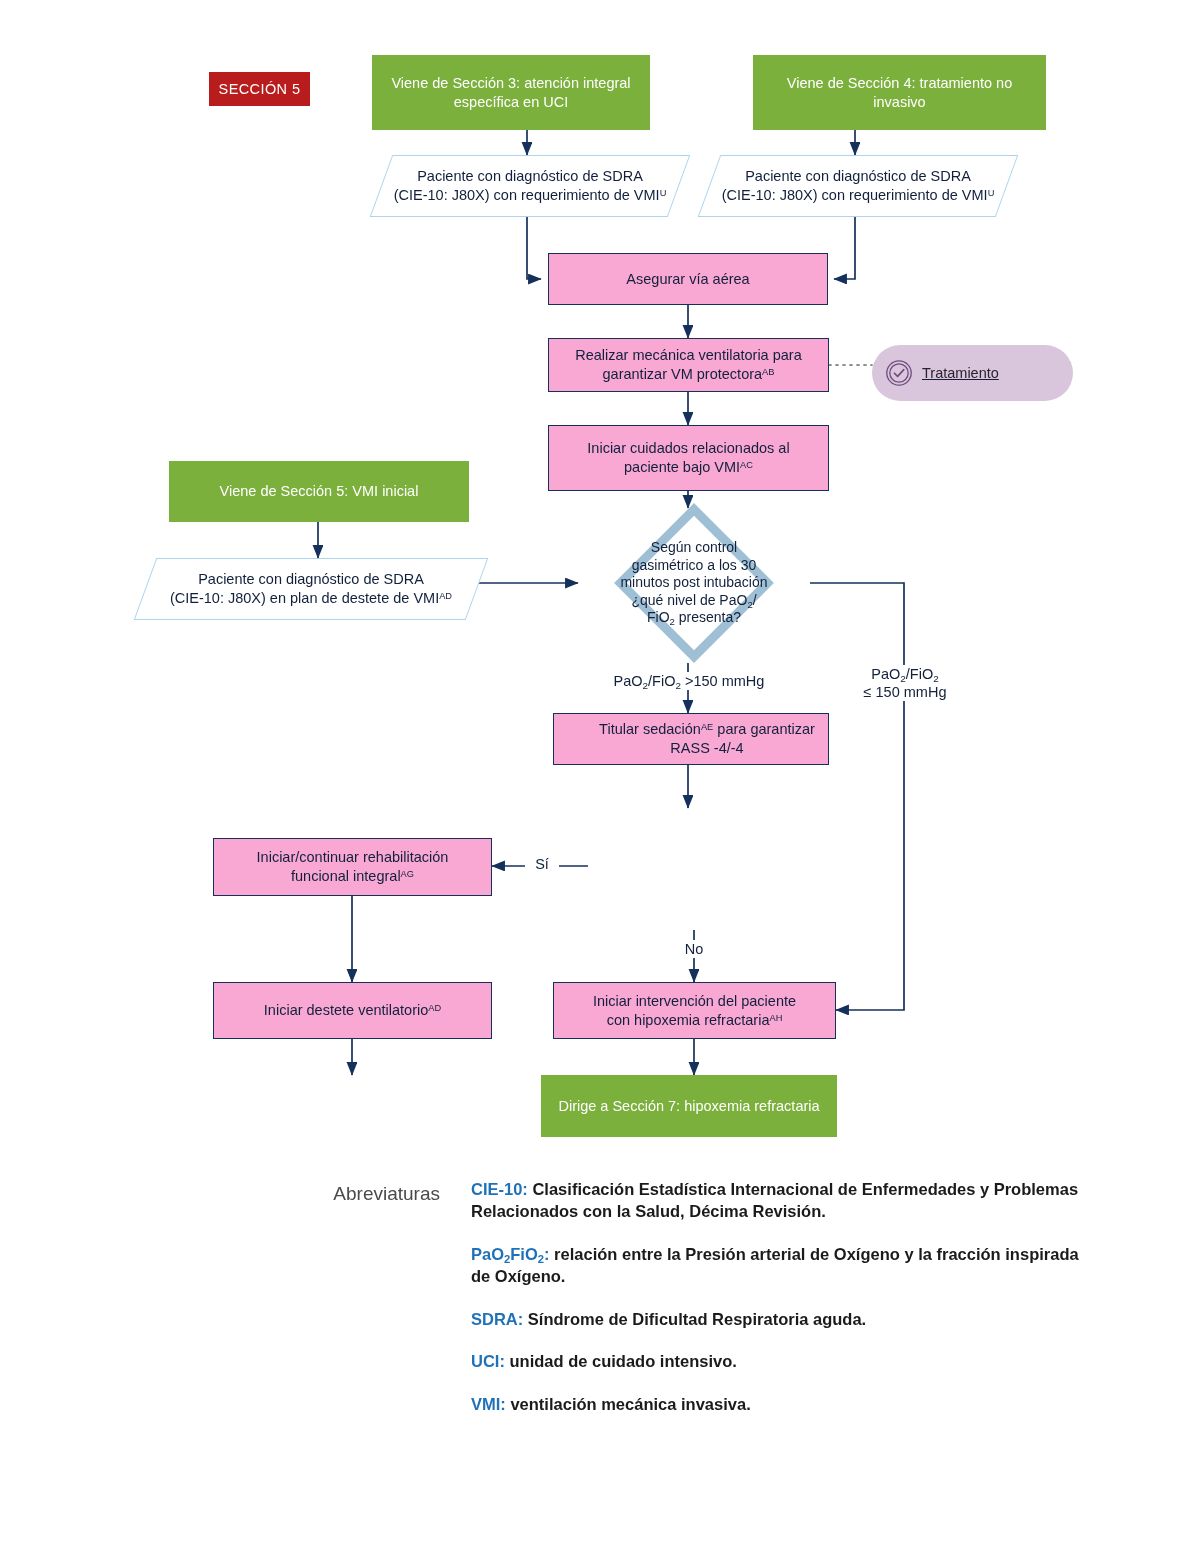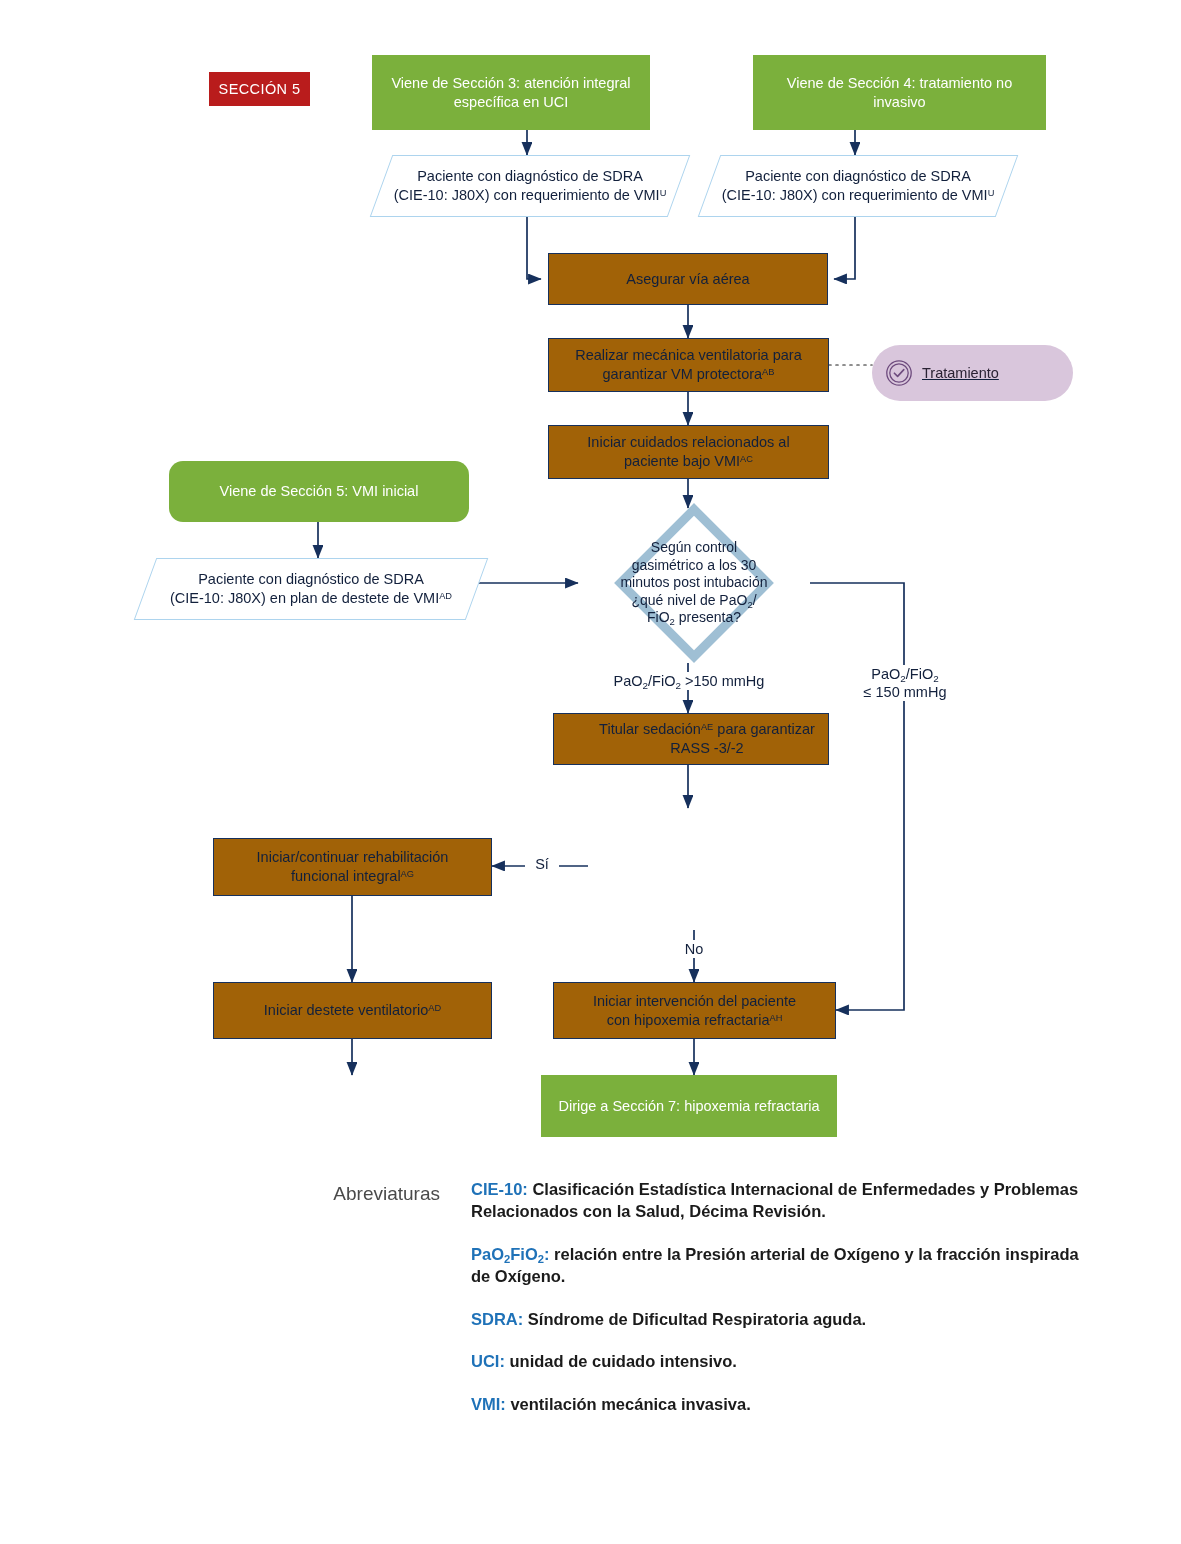--- a/index.html
+++ b/index.html
@@ -13,21 +13,21 @@
   }
   #stage{position:relative;width:1181px;height:1544px;}
   svg#wires{position:absolute;left:0;top:0;width:1181px;height:1544px;pointer-events:none;}
 
   .node{position:absolute;box-sizing:border-box;display:flex;align-items:center;justify-content:center;text-align:center;z-index:3;}
   .node .txt{display:block;line-height:1.28;padding:0 10px;}
 
   
   .green{background:#7BB03C;color:#ffffff;font-size:14.5px;}
   
-  .proc{background:#a16207;border:1.8px solid #16305c;color:#12203c;font-size:14.5px;}
+  .proc{background:#f9a8d4;border:1.8px solid #16305c;color:#12203c;font-size:14.5px;}
   
   .para{position:absolute;z-index:3;}
   .para .skew{
     position:absolute;inset:0;
     border:1.6px solid #ADD4EE;background:#ffffff;
     transform:skewX(-20deg);
     box-sizing:border-box;
   }
   .para .lbl{
     position:absolute;inset:0;display:flex;align-items:center;justify-content:center;
@@ -164,39 +164,39 @@
     <span class="txt">Asegurar vía aérea</span>
   </div>
 
   <div class="node proc" style="left:548px;top:338px;width:281px;height:54px;">
     <span class="txt">
       <span>Realizar mecánica ventilatoria para</span><br>
       <span>garantizar VM protectora</span><sup>AB</sup>
     </span>
   </div>
 
-  <div class="node proc" style="left:548px;top:425px;width:281px;height:54px;">
+  <div class="node proc" style="left:548px;top:425px;width:281px;height:66px;">
     <span class="txt">
       <span>Iniciar cuidados relacionados al</span><br>
       <span>paciente bajo VMI</span><sup>AC</sup>
     </span>
   </div>
 
   <div class="pill" style="left:872px;top:345px;width:168px;height:56px;text-decoration:underline;">
     <span>
       <svg width="28" height="28" viewBox="0 0 28 28" aria-hidden="true">
         <circle cx="14" cy="14" r="12.2" fill="none" stroke="#6E4B7E" stroke-width="1.3"></circle>
         <circle cx="14" cy="14" r="9.2" fill="none" stroke="#6E4B7E" stroke-width="1.3"></circle>
         <path d="M9.4,14.2 L12.6,17.4 L18.8,10.6" fill="none" stroke="#6E4B7E" stroke-width="1.6" stroke-linecap="round" stroke-linejoin="round"></path>
       </svg>
     </span>
     <span class="pname">Tratamiento</span>
   </div>
 
-  <div class="node green" style="left:169px;top:461px;width:300px;height:61px;border-radius:14px;">
+  <div class="node green" style="left:169px;top:461px;width:300px;height:61px;">
     <span class="txt">Viene de Sección 5: VMI inicial</span>
   </div>
 
   <div class="para" style="left:145px;top:558px;width:332px;height:62px;">
     <div class="skew"></div>
     <div class="lbl">
       <div>
         <span>Paciente con diagnóstico de SDRA</span><br>
         <span>(CIE-10: J80X) en plan de destete de VMI</span><sup>AD</sup>
       </div>
@@ -221,21 +221,21 @@
   </div>
 
   <div class="elabel" style="left:853px;top:665px;width:104px;">
     <span>PaO</span><sub>2</sub><span>/FiO</span><sub>2</sub><br>
     <span>≤ 150 mmHg</span>
   </div>
 
   <div class="node proc" style="left:553px;top:713px;width:276px;height:52px;padding-left:32px;">
     <span class="txt">
       <span>Titular sedación</span><sup>AE</sup><span> para garantizar</span><br>
-      <span>RASS -3/-2</span>
+      <span>RASS -4/-4</span>
     </span>
   </div>
 
 
   <div class="elabel" style="left:525px;top:855px;width:34px;">Sí</div>
 
   <div class="elabel" style="left:677px;top:940px;width:34px;">No</div>
 
   <div class="node proc" style="left:213px;top:838px;width:279px;height:58px;">
     <span class="txt">

